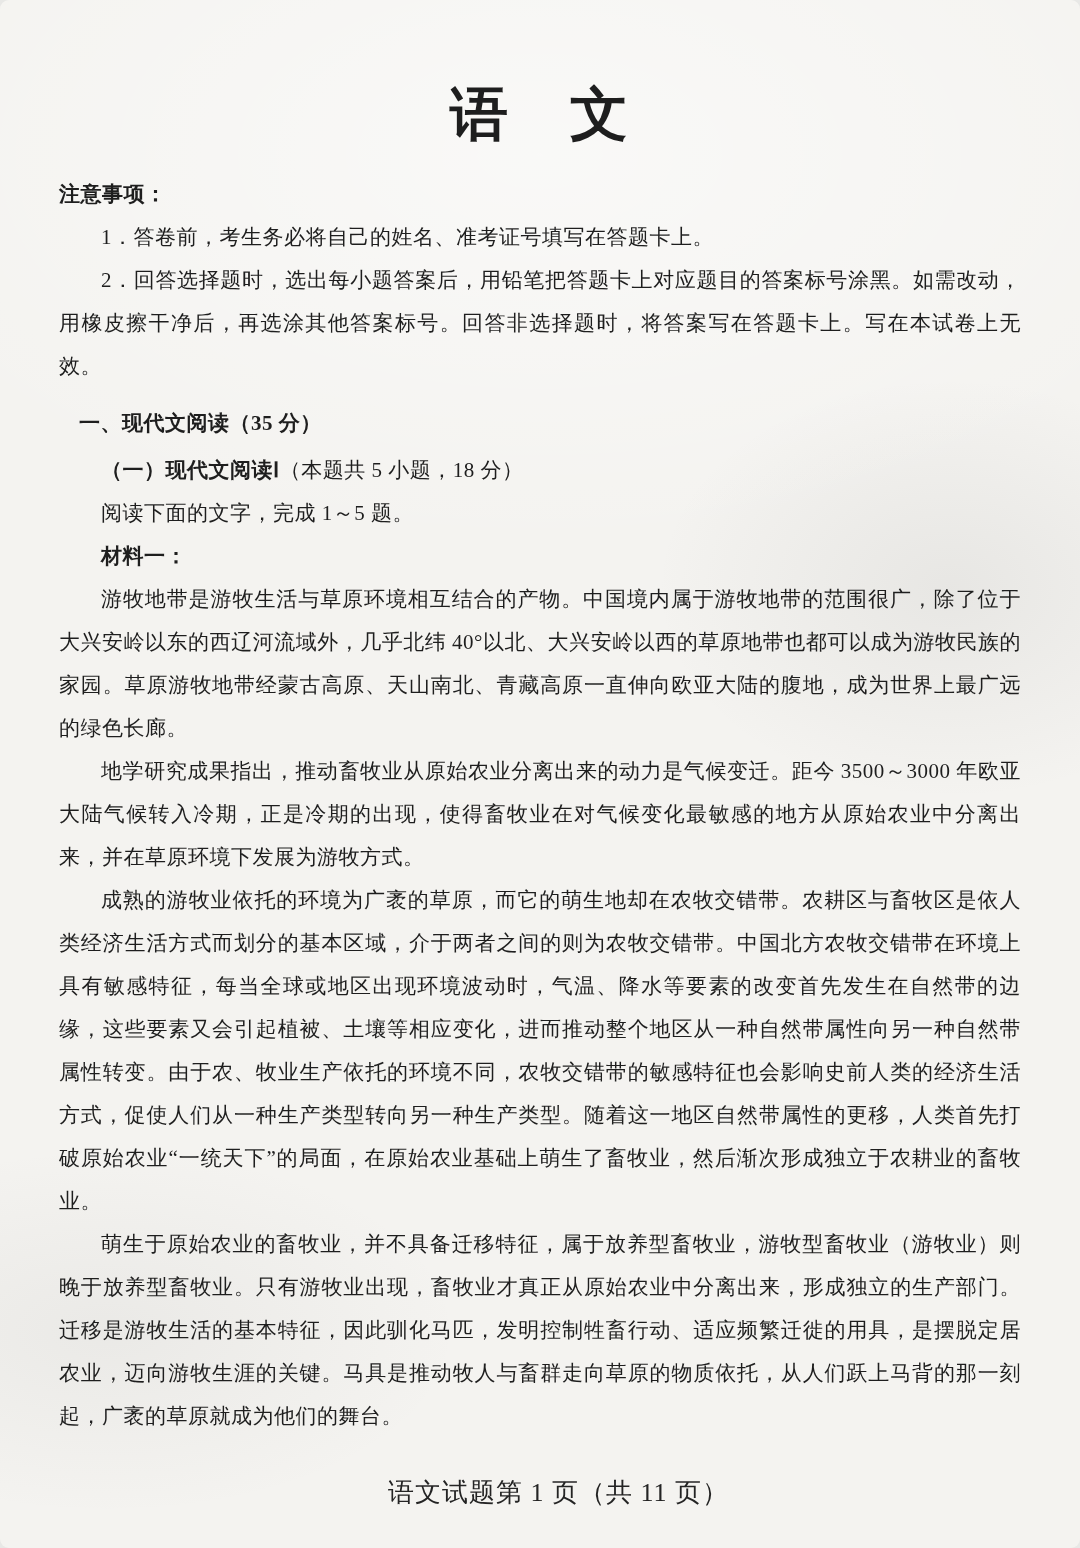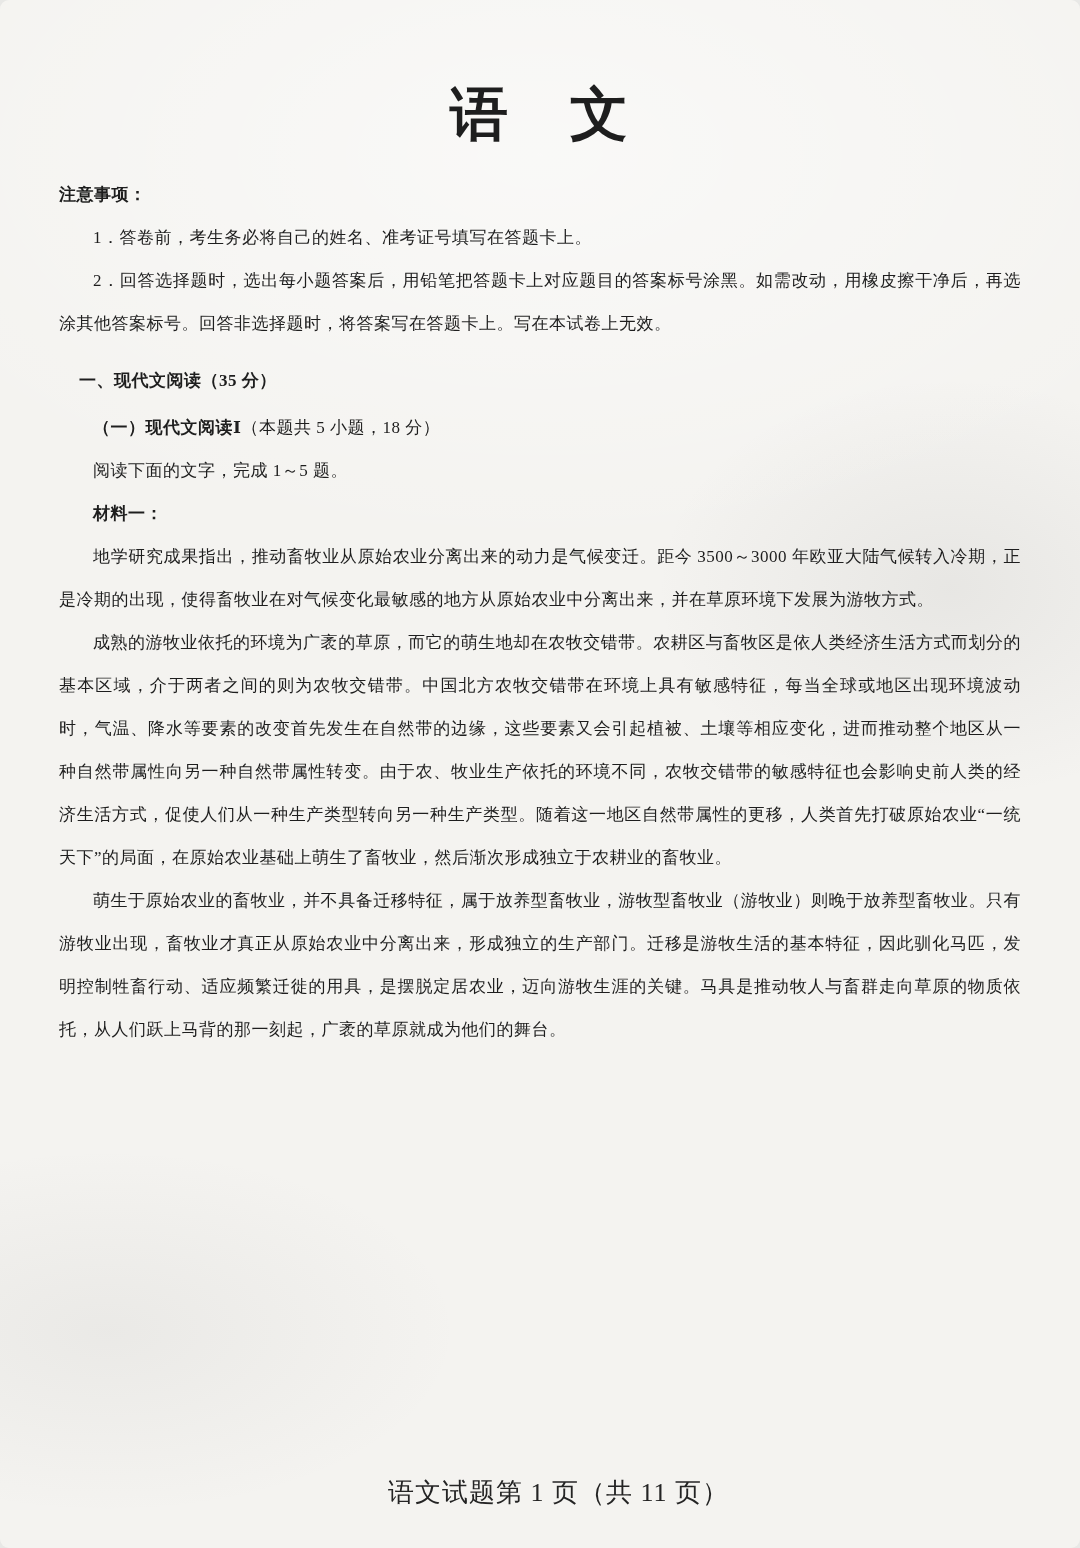--- a/index.html
+++ b/index.html
@@ -43,25 +43,26 @@
     text-align: center;
     font-size: 58px;
     font-weight: bold;
     letter-spacing: 2px;
     line-height: 1.25;
     margin-bottom: 22px;
     font-family: "Liberation Sans", "DejaVu Sans", sans-serif;
   }
 
   p.line {
-    font-size: 17px;
+    font-size: 21px;
     line-height: 43px;
     text-align: justify;
     text-justify: inter-ideograph;
     letter-spacing: 0.5px;
+    font-family: Liberation Serif, serif;
   }
 
   .bold { font-weight: bold; }
 
   .indent { text-indent: 2em; }
 
   .gap-above { margin-top: 14px; margin-left: 20px; }
 
   .small-gap-above { margin-top: 4px; }
 
@@ -93,20 +94,21 @@
 
 
     <p class="line bold gap-above">一、现代文阅读（35 分）</p>
 
     <p class="line indent small-gap-above"><span class="bold">（一）现代文阅读Ⅰ</span><span>（本题共 5 小题，18 分）</span></p>
 
     <p class="line indent">阅读下面的文字，完成 1～5 题。</p>
 
     <p class="line indent bold">材料一：</p>
 
+    <p class="line indent">游牧地带是游牧生活与草原环境相互结合的产物。中国境内属于游牧地带的范围很广，除了位于大兴安岭以东的西辽河流域外，几乎北纬 40°以北、大兴安岭以西的草原地带也都可以成为游牧民族的家园。草原游牧地带经蒙古高原、天山南北、青藏高原一直伸向欧亚大陆的腹地，成为世界上最广远的绿色长廊。</p>
 
     <p class="line indent">地学研究成果指出，推动畜牧业从原始农业分离出来的动力是气候变迁。距今 3500～3000 年欧亚大陆气候转入冷期，正是冷期的出现，使得畜牧业在对气候变化最敏感的地方从原始农业中分离出来，并在草原环境下发展为游牧方式。</p>
 
     <p class="line indent">成熟的游牧业依托的环境为广袤的草原，而它的萌生地却在农牧交错带。农耕区与畜牧区是依人类经济生活方式而划分的基本区域，介于两者之间的则为农牧交错带。中国北方农牧交错带在环境上具有敏感特征，每当全球或地区出现环境波动时，气温、降水等要素的改变首先发生在自然带的边缘，这些要素又会引起植被、土壤等相应变化，进而推动整个地区从一种自然带属性向另一种自然带属性转变。由于农、牧业生产依托的环境不同，农牧交错带的敏感特征也会影响史前人类的经济生活方式，促使人们从一种生产类型转向另一种生产类型。随着这一地区自然带属性的更移，人类首先打破原始农业“一统天下”的局面，在原始农业基础上萌生了畜牧业，然后渐次形成独立于农耕业的畜牧业。</p>
 
     <p class="line indent">萌生于原始农业的畜牧业，并不具备迁移特征，属于放养型畜牧业，游牧型畜牧业（游牧业）则晚于放养型畜牧业。只有游牧业出现，畜牧业才真正从原始农业中分离出来，形成独立的生产部门。迁移是游牧生活的基本特征，因此驯化马匹，发明控制牲畜行动、适应频繁迁徙的用具，是摆脱定居农业，迈向游牧生涯的关键。马具是推动牧人与畜群走向草原的物质依托，从人们跃上马背的那一刻起，广袤的草原就成为他们的舞台。</p>
 
   </div>
 
   <div class="footer">语文试题第 1 页（共 11 页）</div>

